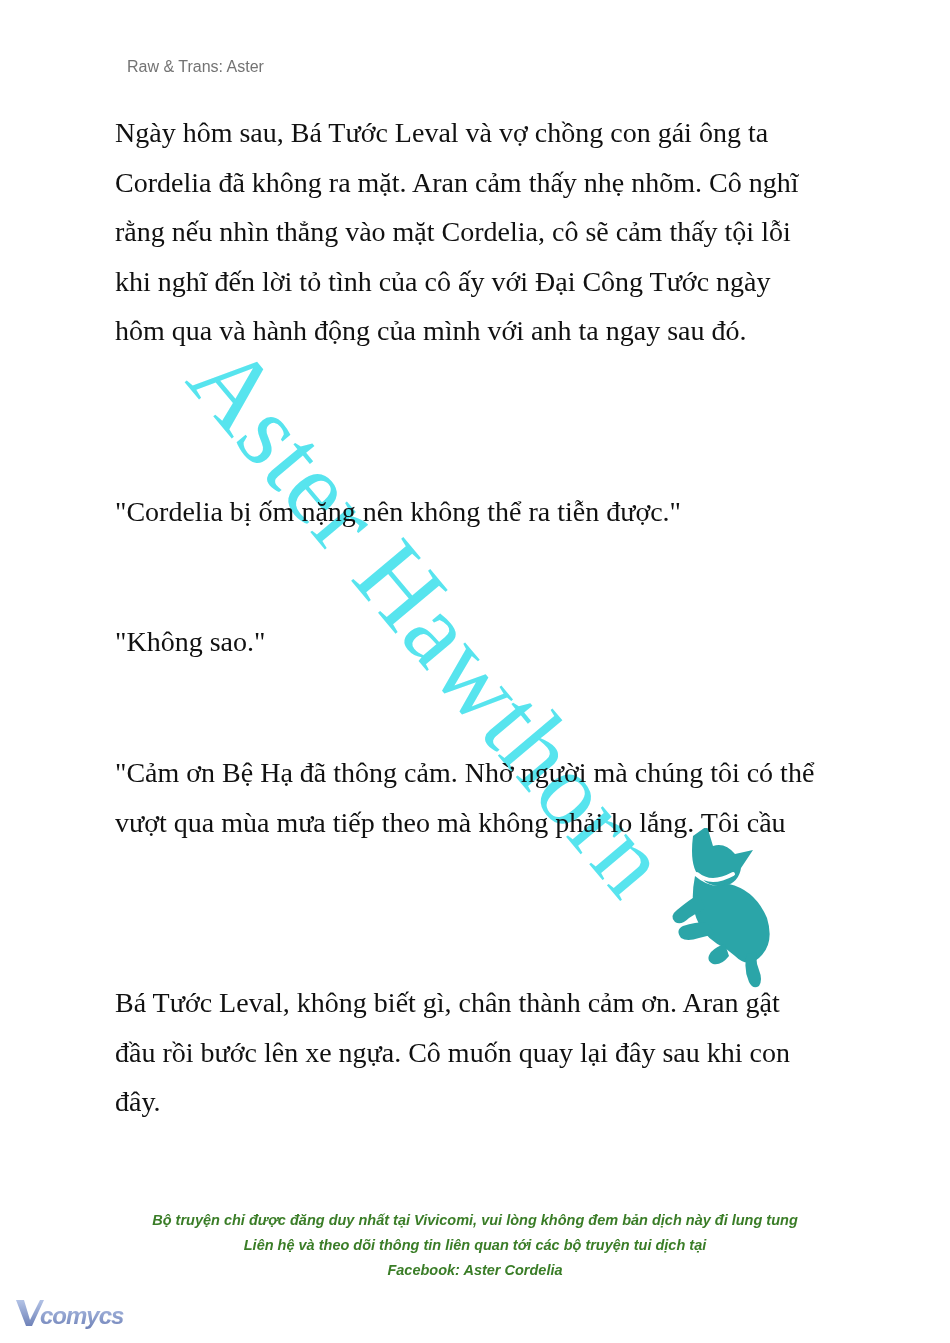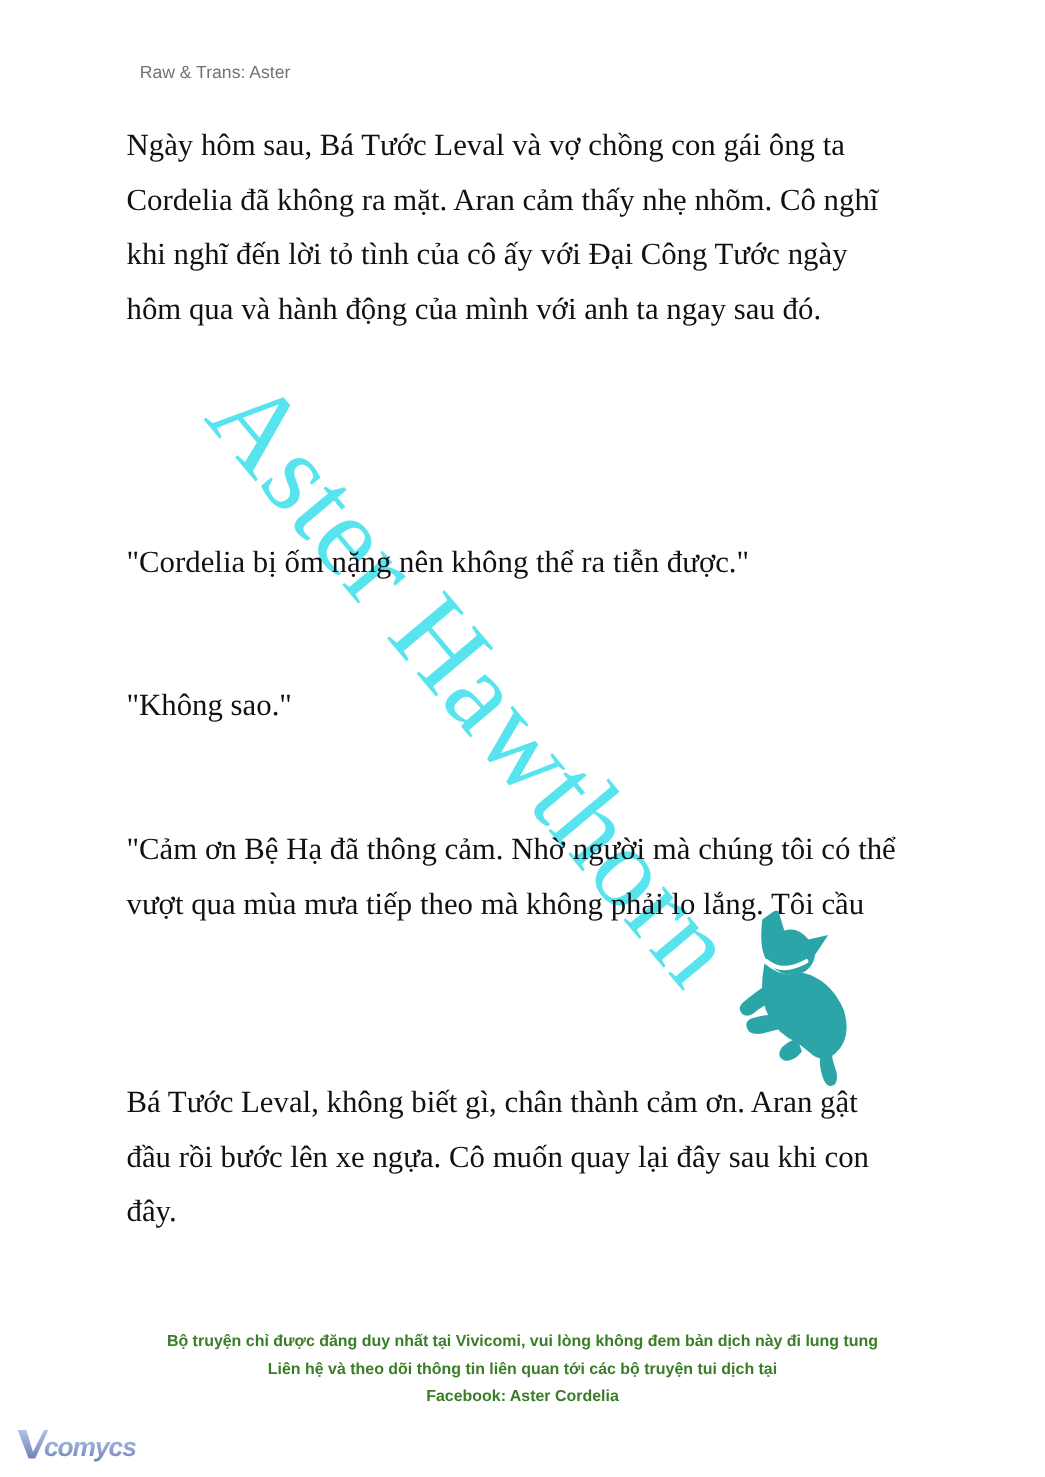--- a/index.html
+++ b/index.html
@@ -34,20 +34,21 @@
       white-space: nowrap;
     }
     .para .line { display: block; }
     .footer {
       position: absolute;
       left: 0;
       width: 950px;
       top: 1208px;
       text-align: center;
       font-family: "Liberation Sans", "DejaVu Sans", sans-serif;
+      font-style: italic;
       font-weight: bold;
       font-size: 14.5px;
       line-height: 25px;
       color: #3a7d27;
     }
     .footer .fline { display: block; }
     .watermark {
       position: absolute;
       left: 50px;
       top: 560px;
@@ -81,20 +82,21 @@
 </head>
 <body>
 
 <div class="header">Raw &amp; Trans: Aster</div>
 
 <div class="watermark">Aster Hawthorn</div>
 
 <div class="para" style="top:108px;">
   <span class="line">Ngày hôm sau, Bá Tước Leval và vợ chồng con gái ông ta</span>
   <span class="line">Cordelia đã không ra mặt. Aran cảm thấy nhẹ nhõm. Cô nghĩ</span>
+  <span class="line">rằng nếu nhìn thẳng vào mặt Cordelia, cô sẽ cảm thấy tội lỗi</span>
   <span class="line">khi nghĩ đến lời tỏ tình của cô ấy với Đại Công Tước ngày</span>
   <span class="line">hôm qua và hành động của mình với anh ta ngay sau đó.</span>
 </div>
 
 <div class="para" style="top:487px;">
   <span class="line">"Cordelia bị ốm nặng nên không thể ra tiễn được."</span>
 </div>
 
 <div class="para" style="top:617px;">
   <span class="line">"Không sao."</span>

